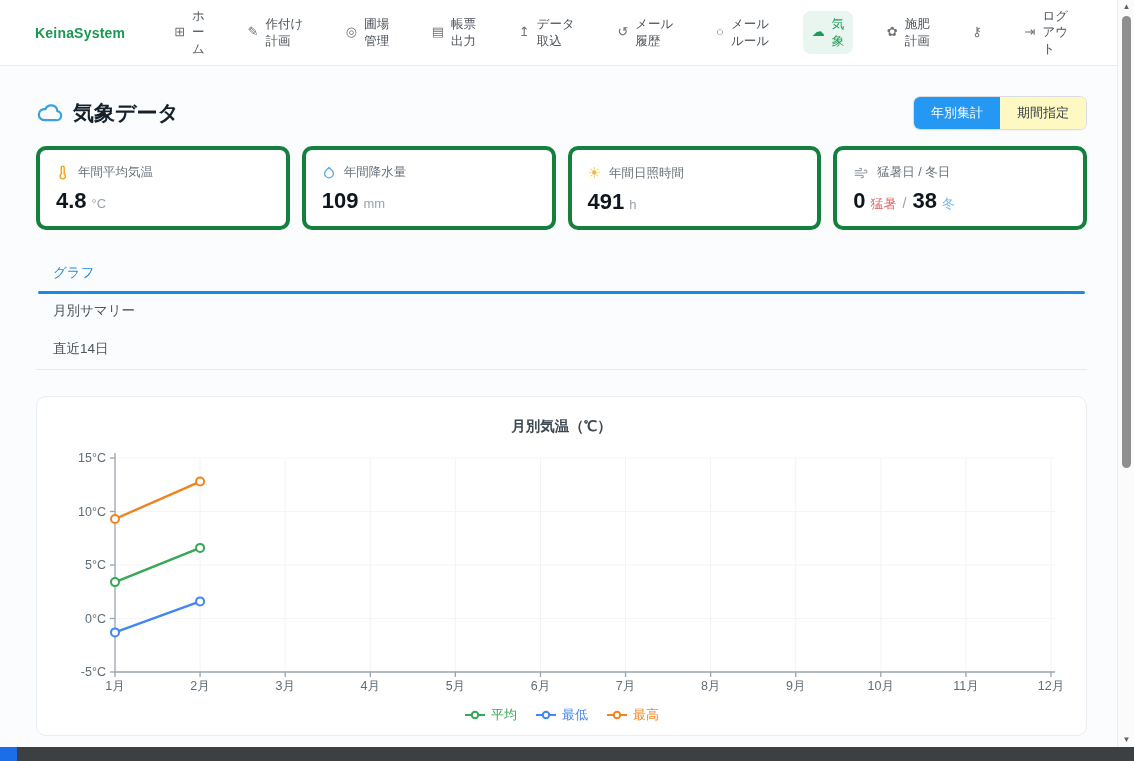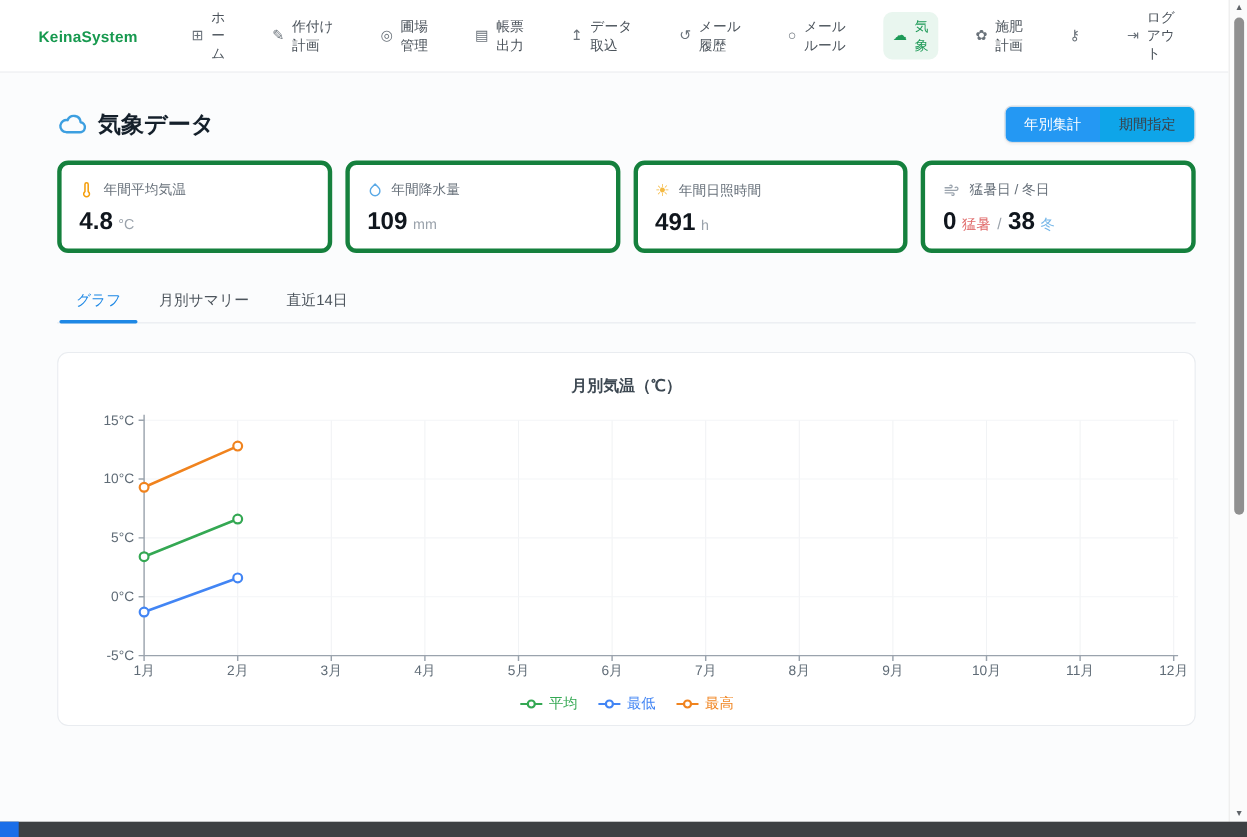--- a/index.html
+++ b/index.html
@@ -15,28 +15,28 @@
   nav { flex:1; display:flex; justify-content:space-between; align-items:center;
         margin-left:40px; padding-right:26px; }
   .nav-item { display:flex; align-items:center; gap:7px; color:#4c545c; font-size:12.5px;
               line-height:1.3; cursor:pointer; padding:5px 9px; border-radius:8px; }
   .nav-item .nicon { font-size:13px; color:#6a727a; }
   .nav-item.active { background:#e9f6ef; color:#1d9a57; }
   .nav-item.active .nicon { color:#1d9a57; }
   .nav-label { white-space:pre-line; }
 
   
-  main { padding:30px 30px 0 52px; }
+  main { padding:30px 30px 0 36px; }
   .title-row { display:flex; justify-content:space-between; align-items:center; }
   .page-title-wrap { display:flex; align-items:center; gap:10px; }
   h1 { font-size:21px; color:#15202b; font-weight:bold; }
 
   .toggle-group { display:flex; border:1px solid #d9dde2; border-radius:7px; overflow:hidden;
                   background:#fff; box-shadow:0 1px 2px rgba(0,0,0,.04); }
-  .toggle-btn { padding:7px 17px; font-size:13px; background:#0ea5e9; border:none;
+  .toggle-btn { padding:7px 17px; font-size:13px; background:#fef9c3; border:none;
                 color:#3a4149; cursor:pointer; font-family:inherit; }
   .toggle-btn.active { background:#2498f3; color:#fff; }
 
   .select-row { margin-top:27px; }
   .year-select { display:inline-flex; align-items:center; gap:12px; background:#fff;
                  border:1px solid #d6dade; border-radius:8px; padding:8px 13px;
                  font-size:13.5px; color:#1f252b; cursor:pointer;
                  box-shadow:0 1px 2px rgba(0,0,0,.04); }
 
   .stats-row { display:flex; gap:12px; margin-top:16px; }
@@ -45,21 +45,21 @@
   .card-top { display:flex; align-items:center; gap:8px; font-size:12.5px; color:#67707a; }
   .cicon { display:inline-flex; align-items:center; }
   .cicon.sun { color:#f4b942; font-size:15px; }
   .cval { margin-top:7px; display:flex; align-items:baseline; gap:5px; }
   .num { font-size:22px; font-weight:bold; color:#10161d; }
   .unit { font-size:13px; color:#9aa2ab; }
   .hot { font-size:13px; color:#e06a6a; }
   .winter { font-size:13px; color:#74b6e8; }
   .sep { font-size:14px; color:#9aa2ab; margin:0 1px; }
 
-  .tabs { display:flex; margin-top:25px; border-bottom:1px solid #e7eaee; }
+  .tabs { display:flex; margin-top:25px; border-bottom:1px solid #e7eaee;flex-direction:column; }
   .tab { padding:9px 17px 11px; font-size:13.5px; color:#4c545c; cursor:pointer; position:relative; }
   .tab.active { color:#1e88e5; }
   .tab.active::after { content:""; position:absolute; left:2px; right:2px; bottom:-1px;
                        height:3px; background:#1e88e5; border-radius:2px; }
 
   .chart-card { margin-top:26px; background:#fff; border:1px solid #e9ecf0;
                 border-radius:10px; padding:20px; height:340px;text-align:center; }
   .chart-title { font-size:14.5px; font-weight:bold; color:#3d4852; }
   #chart { margin-top:12px; }
   .legend { display:flex; justify-content:center; align-items:center; gap:18px; margin-top:4px; }

